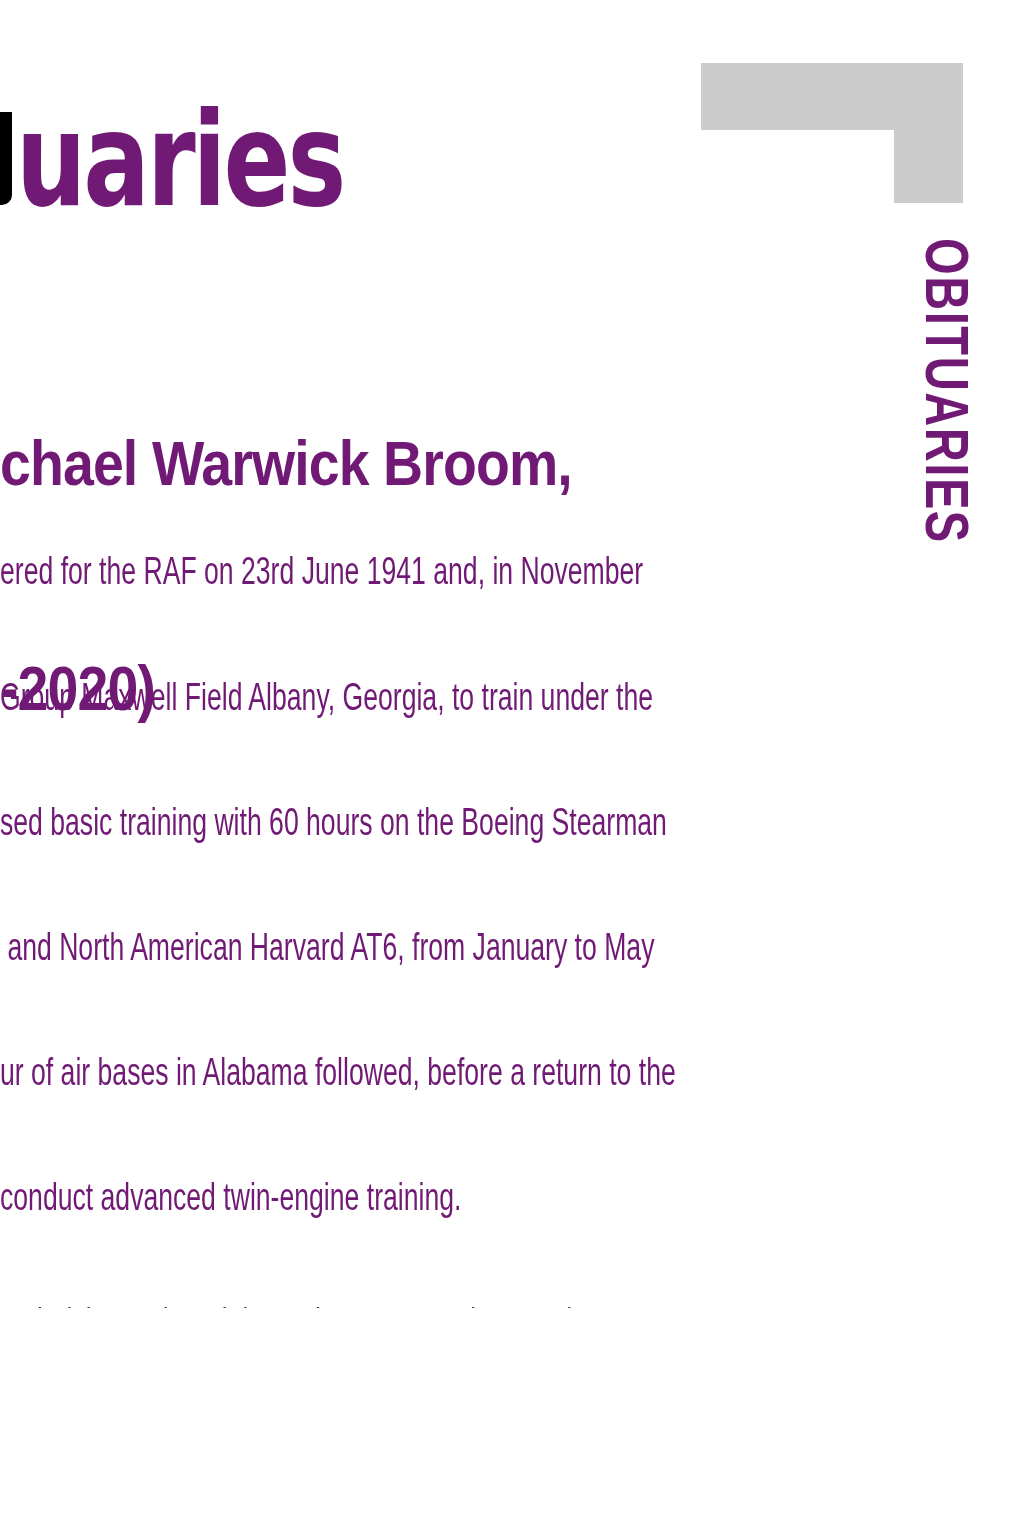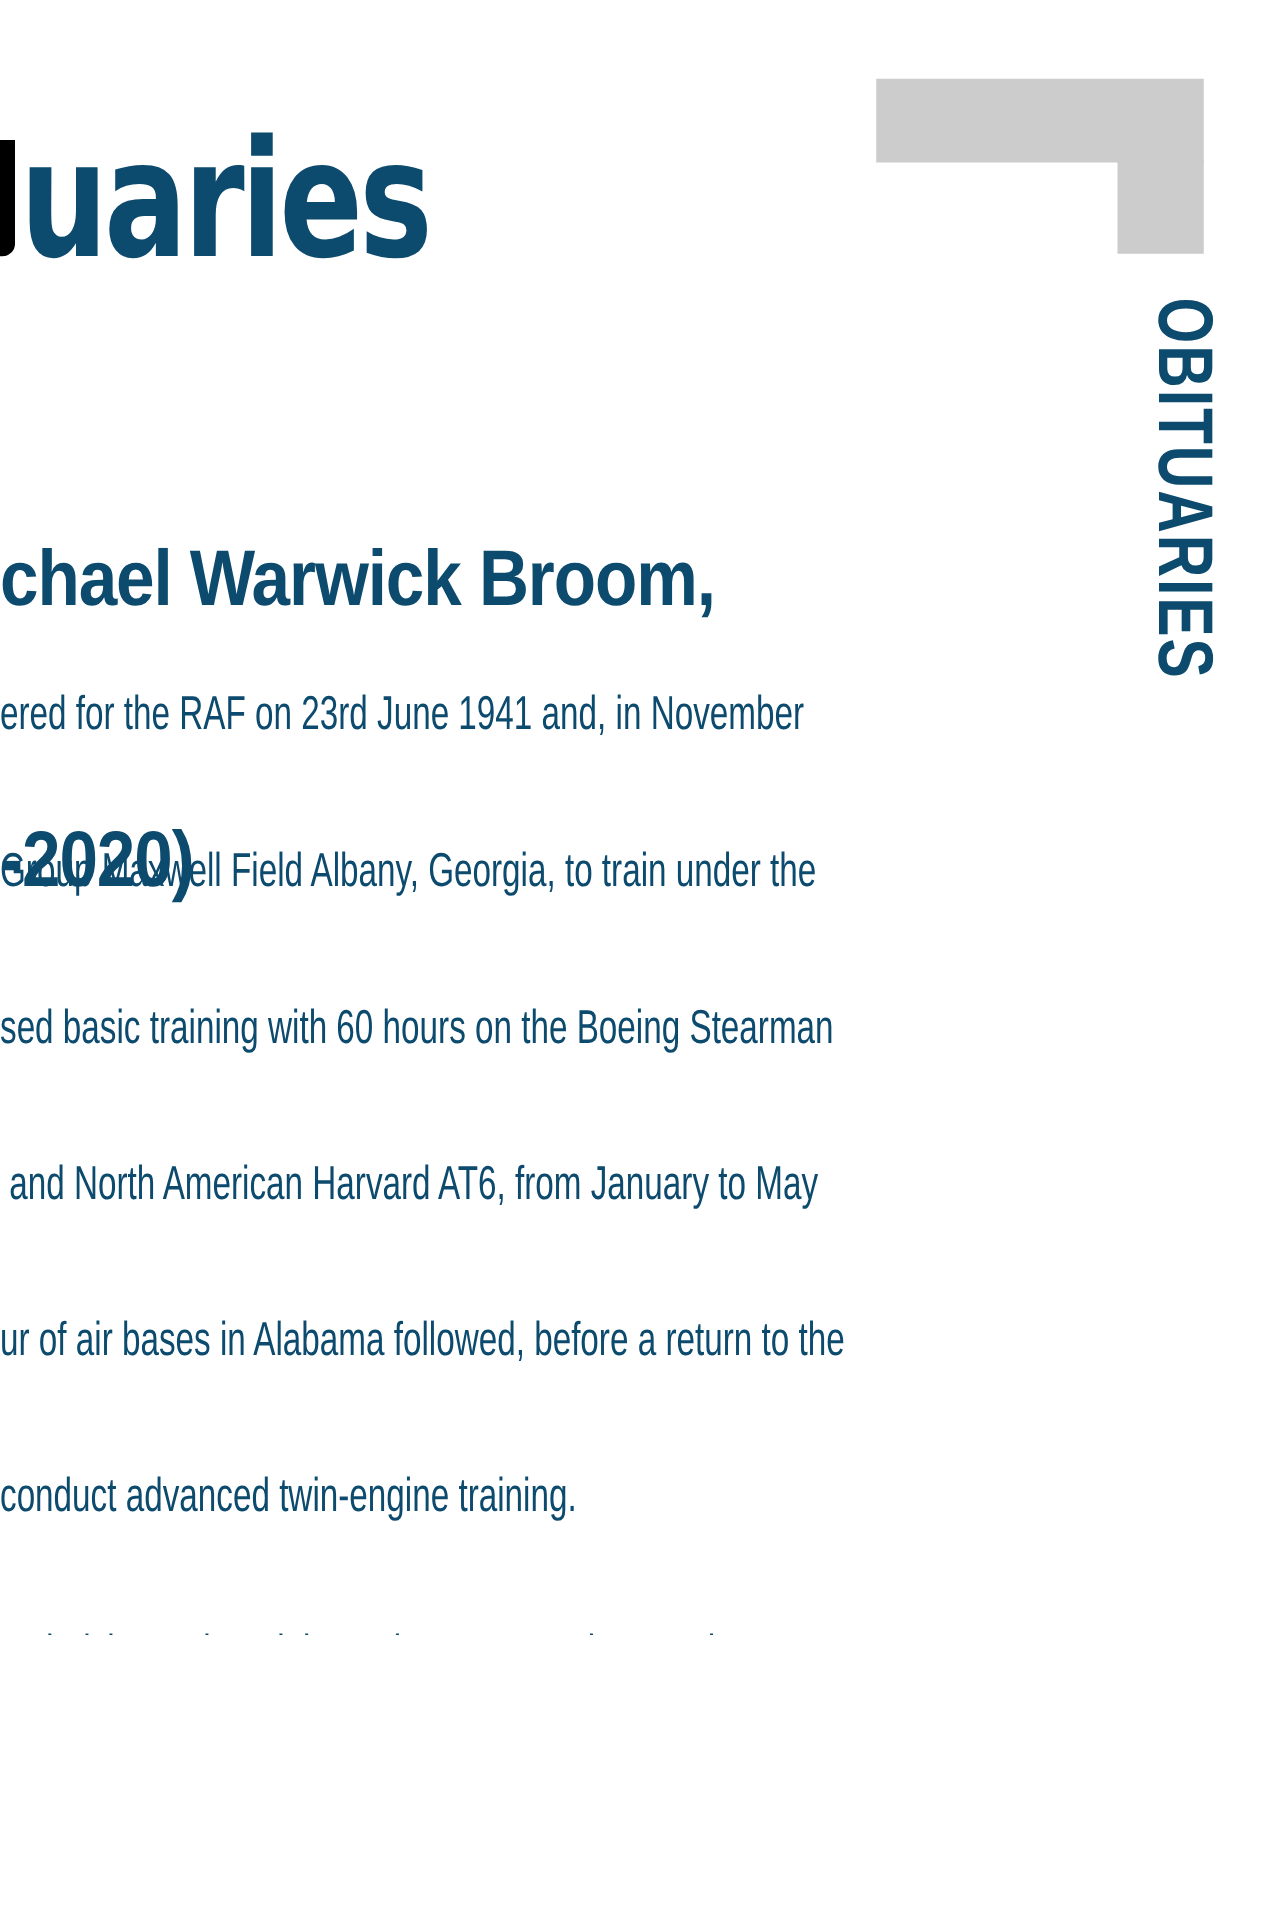--- a/index.html
+++ b/index.html
@@ -4,21 +4,21 @@
 <style>
   * { margin: 0; padding: 0; box-sizing: border-box; }
   html, body { background: #ffffff; }
   .page {
     position: relative;
     width: 1024px;
     height: 1308px;
     background: #ffffff;
     overflow: hidden;
     font-family: "Liberation Sans", sans-serif;
-    color: #0c4a6e;
+    color: #701a75;
   }
 
   
   .flag-band {
     position: absolute;
     left: 701px; top: 63px;
     width: 262px; height: 67px;
     background: #cccccc;
   }
   .flag-col {

